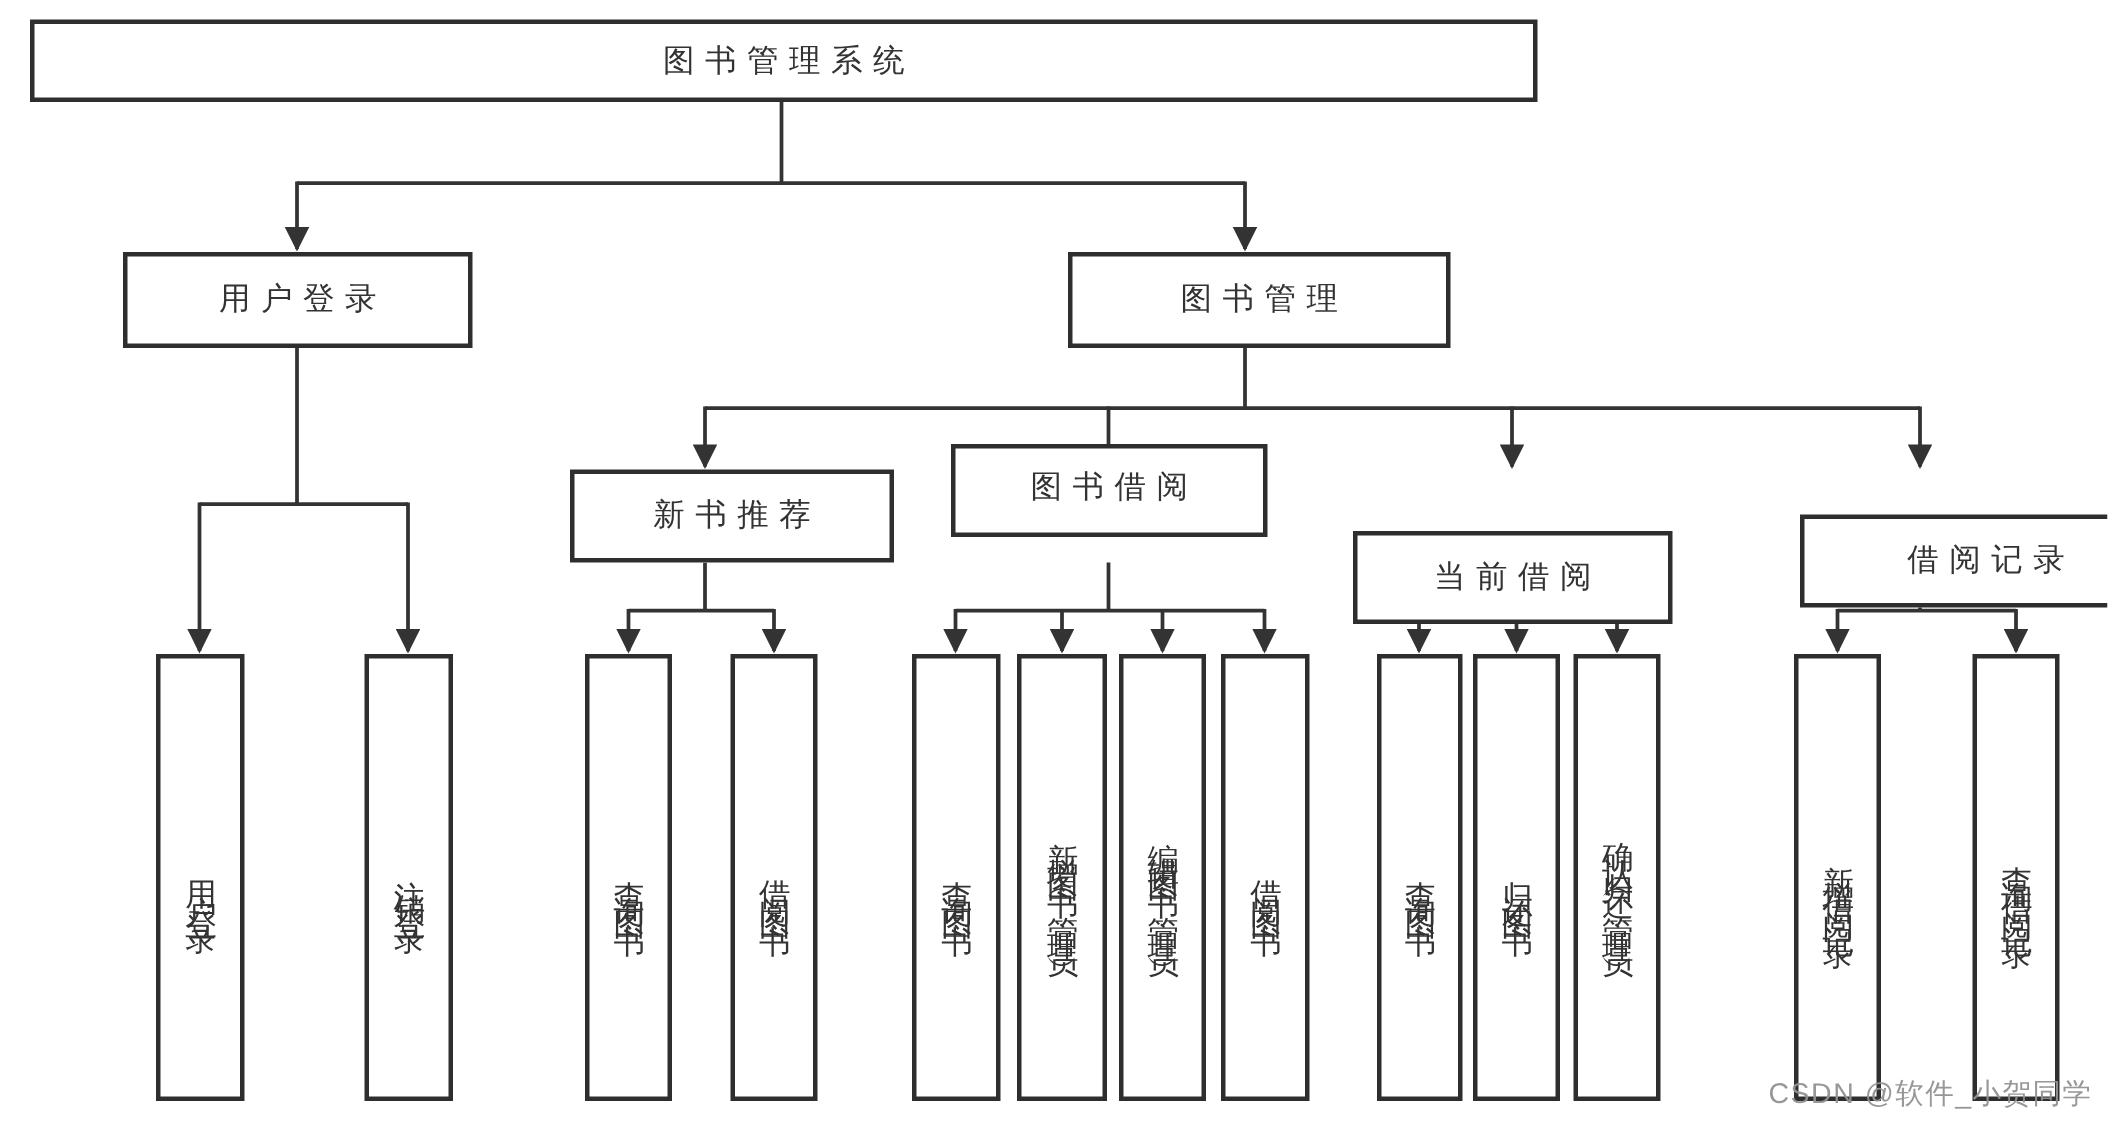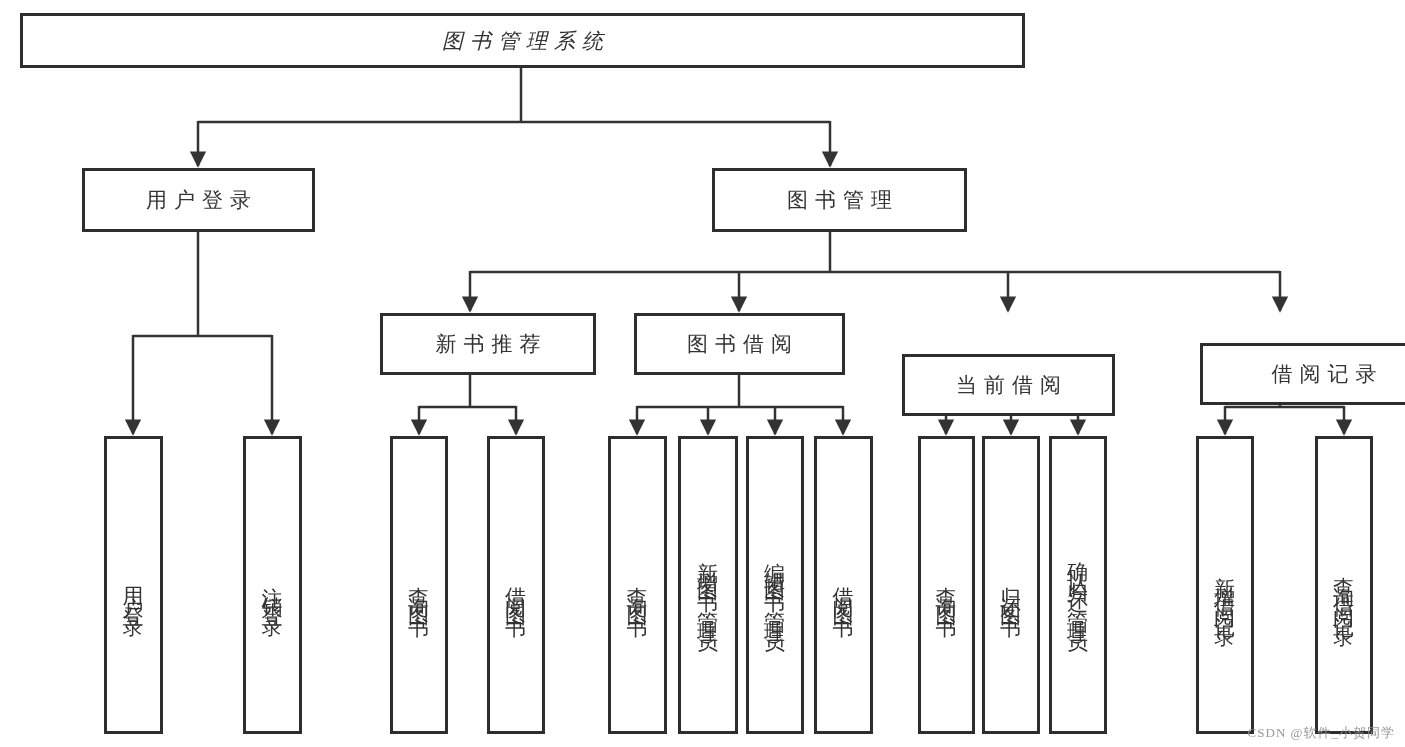--- a/index.html
+++ b/index.html
@@ -50,26 +50,25 @@
     font-size: 21px;
     letter-spacing: 10px;
     margin-top: 10px; 
     line-height: 1;
     white-space: nowrap;
   }
   .watermark {
     position: absolute;
     right: 10px;
     bottom: 5px;
-    font-size: 13px;
+    font-size: 19px;
     letter-spacing: 1px;
     color: rgba(145, 145, 145, 0.95);
     z-index: 5;
     white-space: nowrap;
-    font-family: Liberation Serif, serif;
   }
 </style>
 </head>
 <body>
 
 <div class="canvas">
 
   <svg class="connectors" viewBox="0 0 1405 747" xmlns="http://www.w3.org/2000/svg">
     <defs>
       <marker id="arrowhead" viewBox="0 0 10 10" refX="9" refY="5" markerWidth="7" markerHeight="6.5" orient="auto-start-reverse">
@@ -111,35 +110,35 @@
     <line class="ln" x1="946" y1="406" x2="946" y2="434" marker-end="url(#arrowhead)"></line>
     <line class="ln" x1="1011" y1="406" x2="1011" y2="434" marker-end="url(#arrowhead)"></line>
     <line class="ln" x1="1078" y1="406" x2="1078" y2="434" marker-end="url(#arrowhead)"></line>
 
     <line class="ln" x1="1280" y1="375" x2="1280" y2="407"></line>
     <line class="ln" x1="1225" y1="407" x2="1344" y2="407"></line>
     <line class="ln" x1="1225" y1="406" x2="1225" y2="434" marker-end="url(#arrowhead)"></line>
     <line class="ln" x1="1344" y1="406" x2="1344" y2="434" marker-end="url(#arrowhead)"></line>
   </svg>
 
-  <div class="node node-h" style="left:20px; top:13px; width:1005px; height:55px;font-style:italic;">
+  <div class="node node-h" style="left:20px; top:13px; width:1005px; height:55px;">
     <span>图书管理系统</span>
   </div>
 
   <div class="node node-h" style="left:82px; top:168px; width:233px; height:64px;">
     <span>用户登录</span>
   </div>
   <div class="node node-h" style="left:712px; top:168px; width:255px; height:64px;">
     <span>图书管理</span>
   </div>
 
   <div class="node node-h" style="left:380px; top:313px; width:216px; height:62px;">
     <span>新书推荐</span>
   </div>
-  <div class="node node-h" style="left:634px; top:313px; width:211px; height:62px;">
+  <div class="node node-h" style="left:634px; top:296px; width:211px; height:62px;font-family:Liberation Mono, monospace;">
     <span>图书借阅</span>
   </div>
   <div class="node node-h" style="left:902px; top:313px; width:213px; height:62px;margin-top:41px;">
     <span>当前借阅</span>
   </div>
   <div class="node node-h" style="left:1200px; top:313px; width:248px; height:62px;margin-top:30px;">
     <span>借阅记录</span>
   </div>
 
   <div class="node node-v" style="left:104px; top:436px; width:59px; height:298px;">

